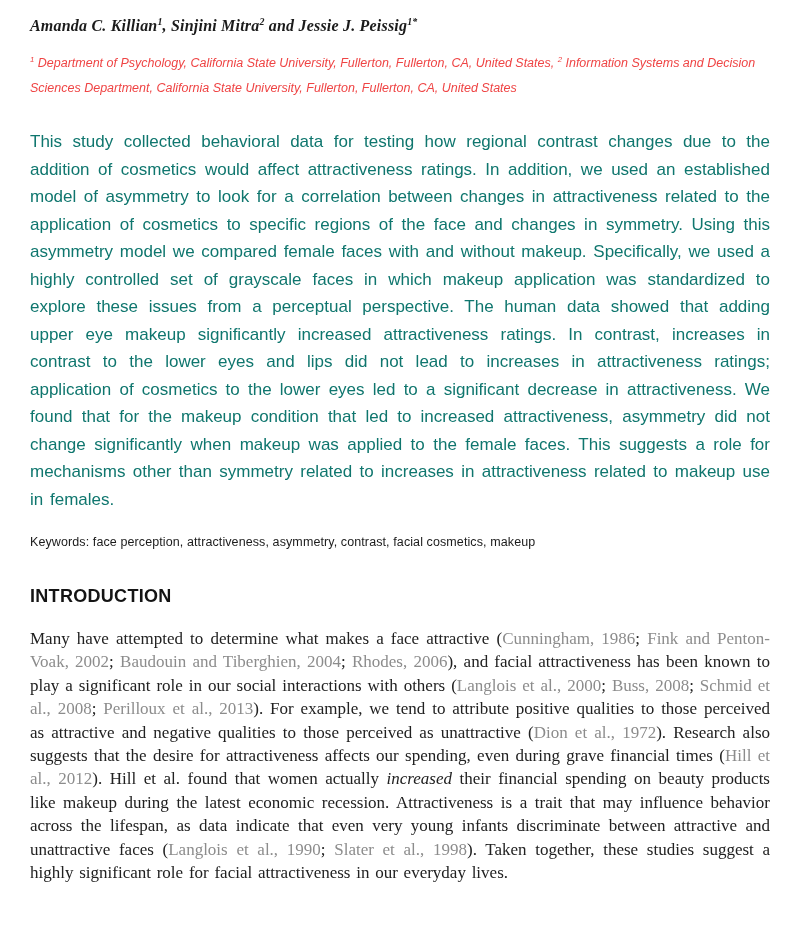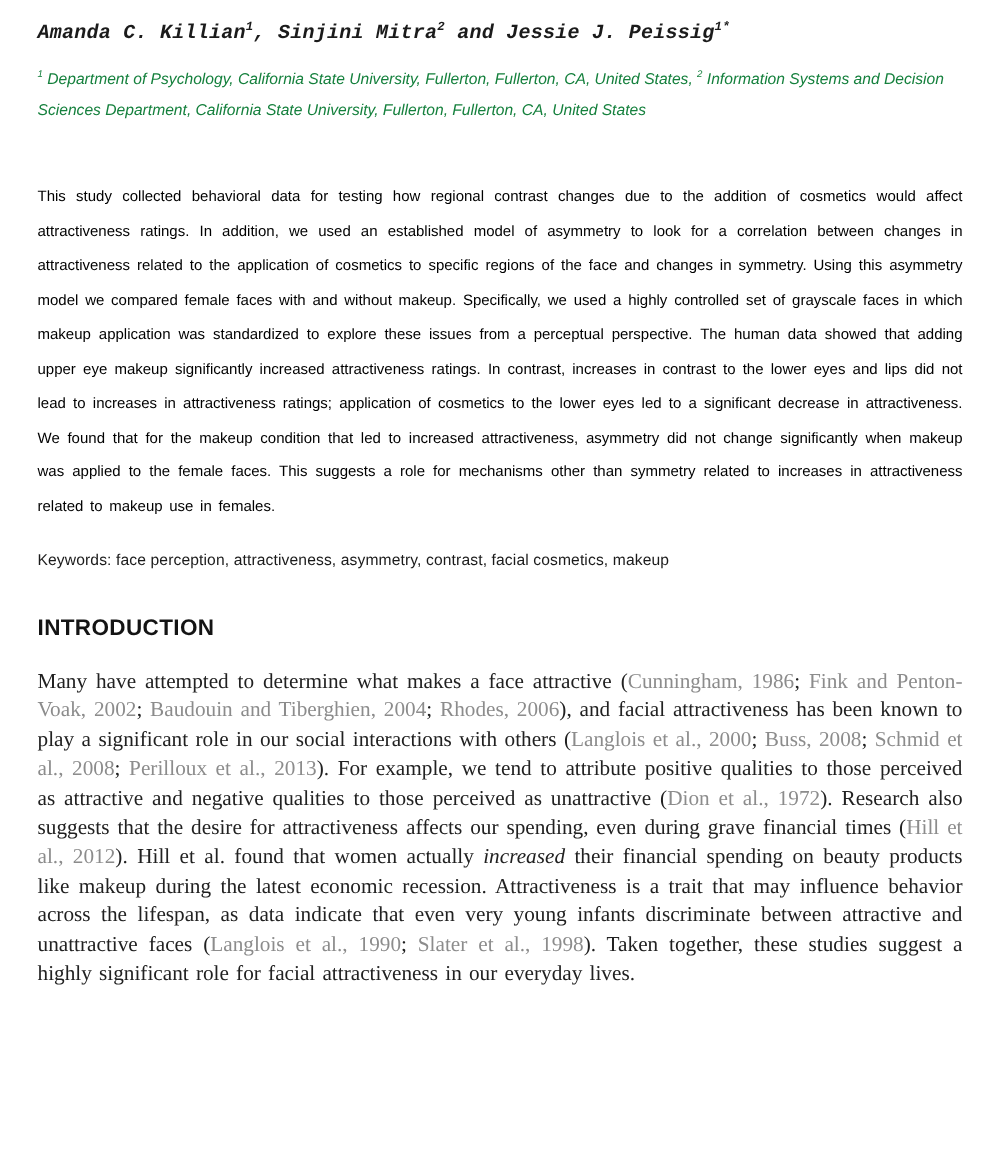--- a/index.html
+++ b/index.html
@@ -7,45 +7,45 @@
     position: relative;
     width: 800px;
     height: 939px;
     box-sizing: border-box;
     background: #ffffff;
     padding: 16px 30px 0 30px;
     overflow: hidden;
   }
   
   .authors {
-    font-family: Liberation Mono, monospace;
+    font-family: Liberation Serif, serif;
     font-weight: bold;
     font-style: italic;
     font-size: 16px;
     line-height: 20px;
     color: #1b1b1b;
     letter-spacing: 0.2px;
   }
   .affiliations {
     margin-top: 15px;
     font-family: "Liberation Sans", sans-serif;
     font-style: italic;
     font-size: 12.5px;
     line-height: 25px;
-    color: #15803d;
+    color: #ef4444;
   }
   sup { font-size: 0.62em; vertical-align: super; line-height: 0; }
   
   .abstract {
-    margin-top: 43px;
+    margin-top: 27px;
     font-family: "Liberation Sans", sans-serif;
-    font-size: 12px;
+    font-size: 17px;
     line-height: 27.5px;
     word-spacing: 2px;
-    color: #000000;
+    color: #0f766e;
     text-align: justify;
   }
   
   .keywords {
     margin-top: 21px;
     font-family: "Liberation Sans", sans-serif;
     font-weight: normal;
     font-size: 12.5px;
     line-height: 16px;
     color: #1b1b1b;

